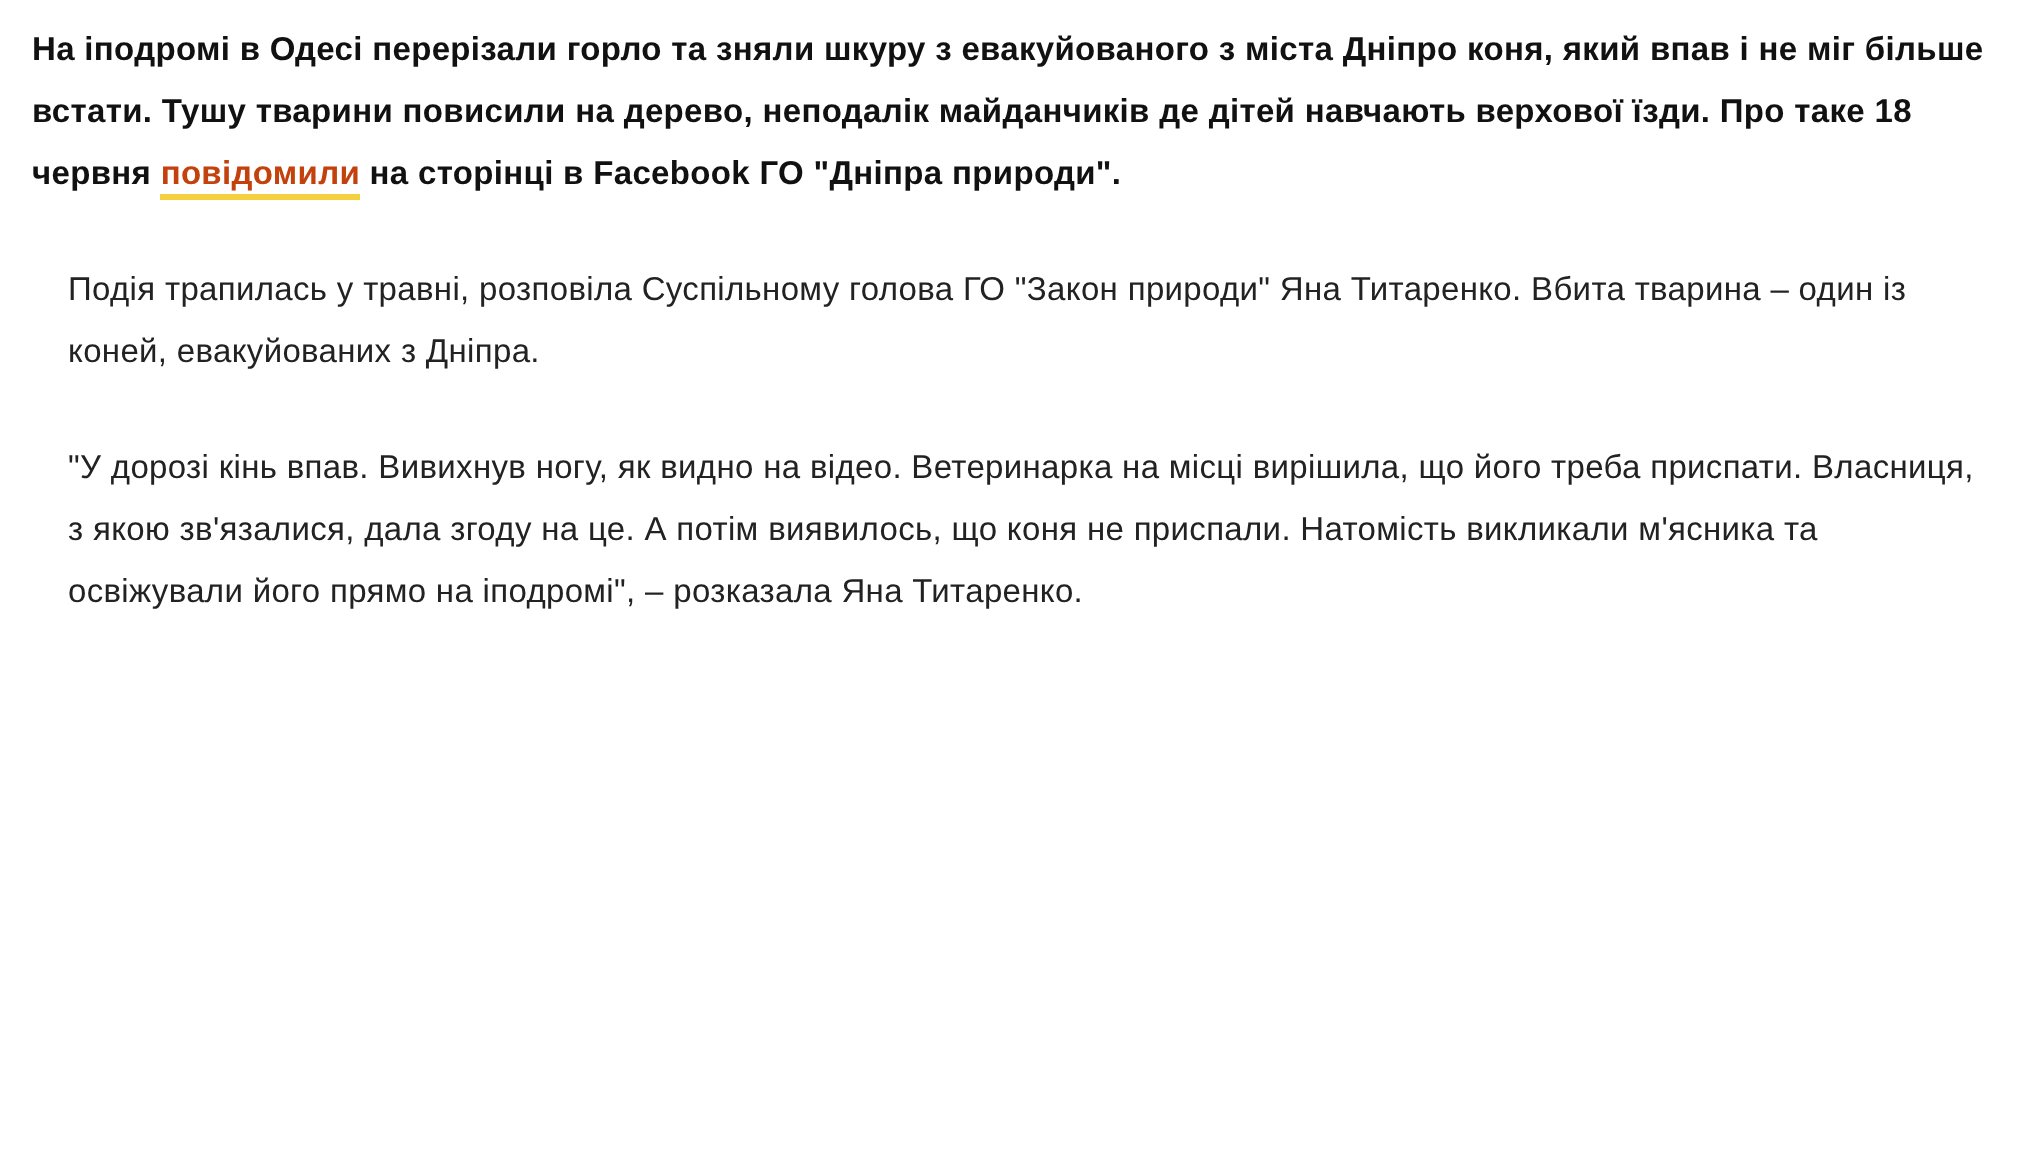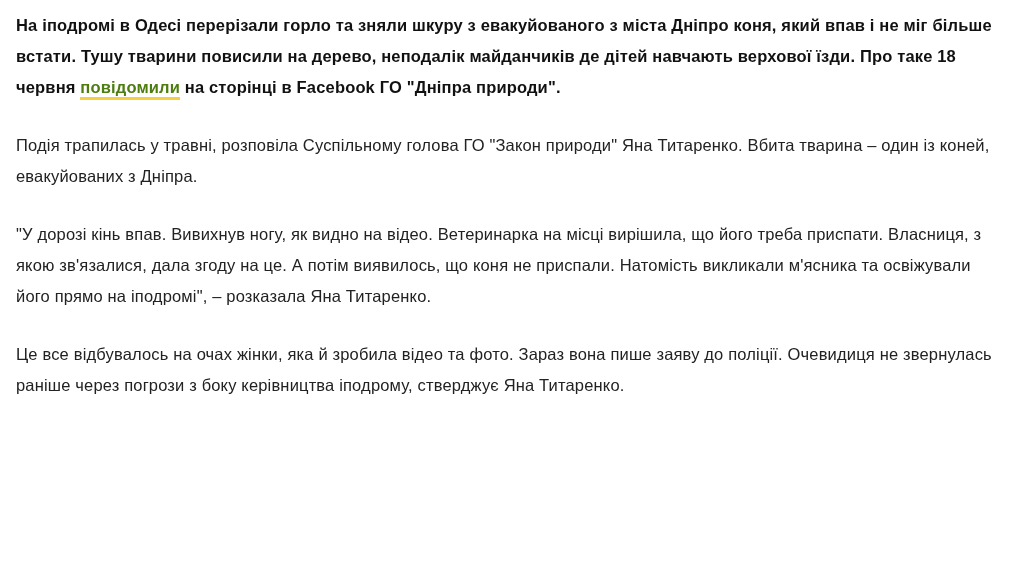--- a/index.html
+++ b/index.html
@@ -25,33 +25,33 @@
     line-height: 31px;
     letter-spacing: 0.01em;
   }
   p.lead {
     font-weight: bold;
     color: #111111;
   }
   p.body-text {
     font-weight: normal;
     color: #222222;
+    margin-left: 18px;
   }
   .hl {
     background: transparent;
     border-bottom: 3px solid #f4d03f;
     padding-bottom: 1px;
   }
   a.hl-link {
-    color: #4d7c0f;
+    color: #c2410c;
     text-decoration: none;
     margin-top: 28px;
   }
 </style>
 </head>
 <body>
 
 <div class="article" id="article-root">
     <p class="lead"><span>На іподромі в Одесі перерізали горло та зняли шкуру з евакуйованого з міста Дніпро коня, який впав і не міг більше встати. Тушу тварини повисили на дерево, неподалік майданчиків де дітей навчають верхової їзди. Про таке 18 червня </span><a class="hl hl-link" href="#">повідомили</a><span> на сторінці в Facebook ГО "Дніпра природи".</span></p>
     <p class="body-text"><span>Подія трапилась у травні, розповіла Суспільному голова ГО "Закон природи" Яна Титаренко. Вбита тварина – один із коней, евакуйованих з Дніпра.</span></p>
     <p class="body-text"><span>"У дорозі кінь впав. Вивихнув ногу, як видно на відео. Ветеринарка на місці вирішила, що його треба приспати. Власниця, з якою зв'язалися, дала згоду на це. А потім виявилось, що коня не приспали. Натомість викликали м'ясника та освіжували його прямо на іподромі", – розказала Яна Титаренко.</span></p>
-    <p class="body-text"><span>Це все відбувалось на очах жінки, яка й зробила відео та фото. Зараз вона пише заяву до поліції. Очевидиця не звернулась раніше через погрози з боку керівництва іподрому, стверджує Яна Титаренко.</span></p>
   </div>
 
 </body></html>

